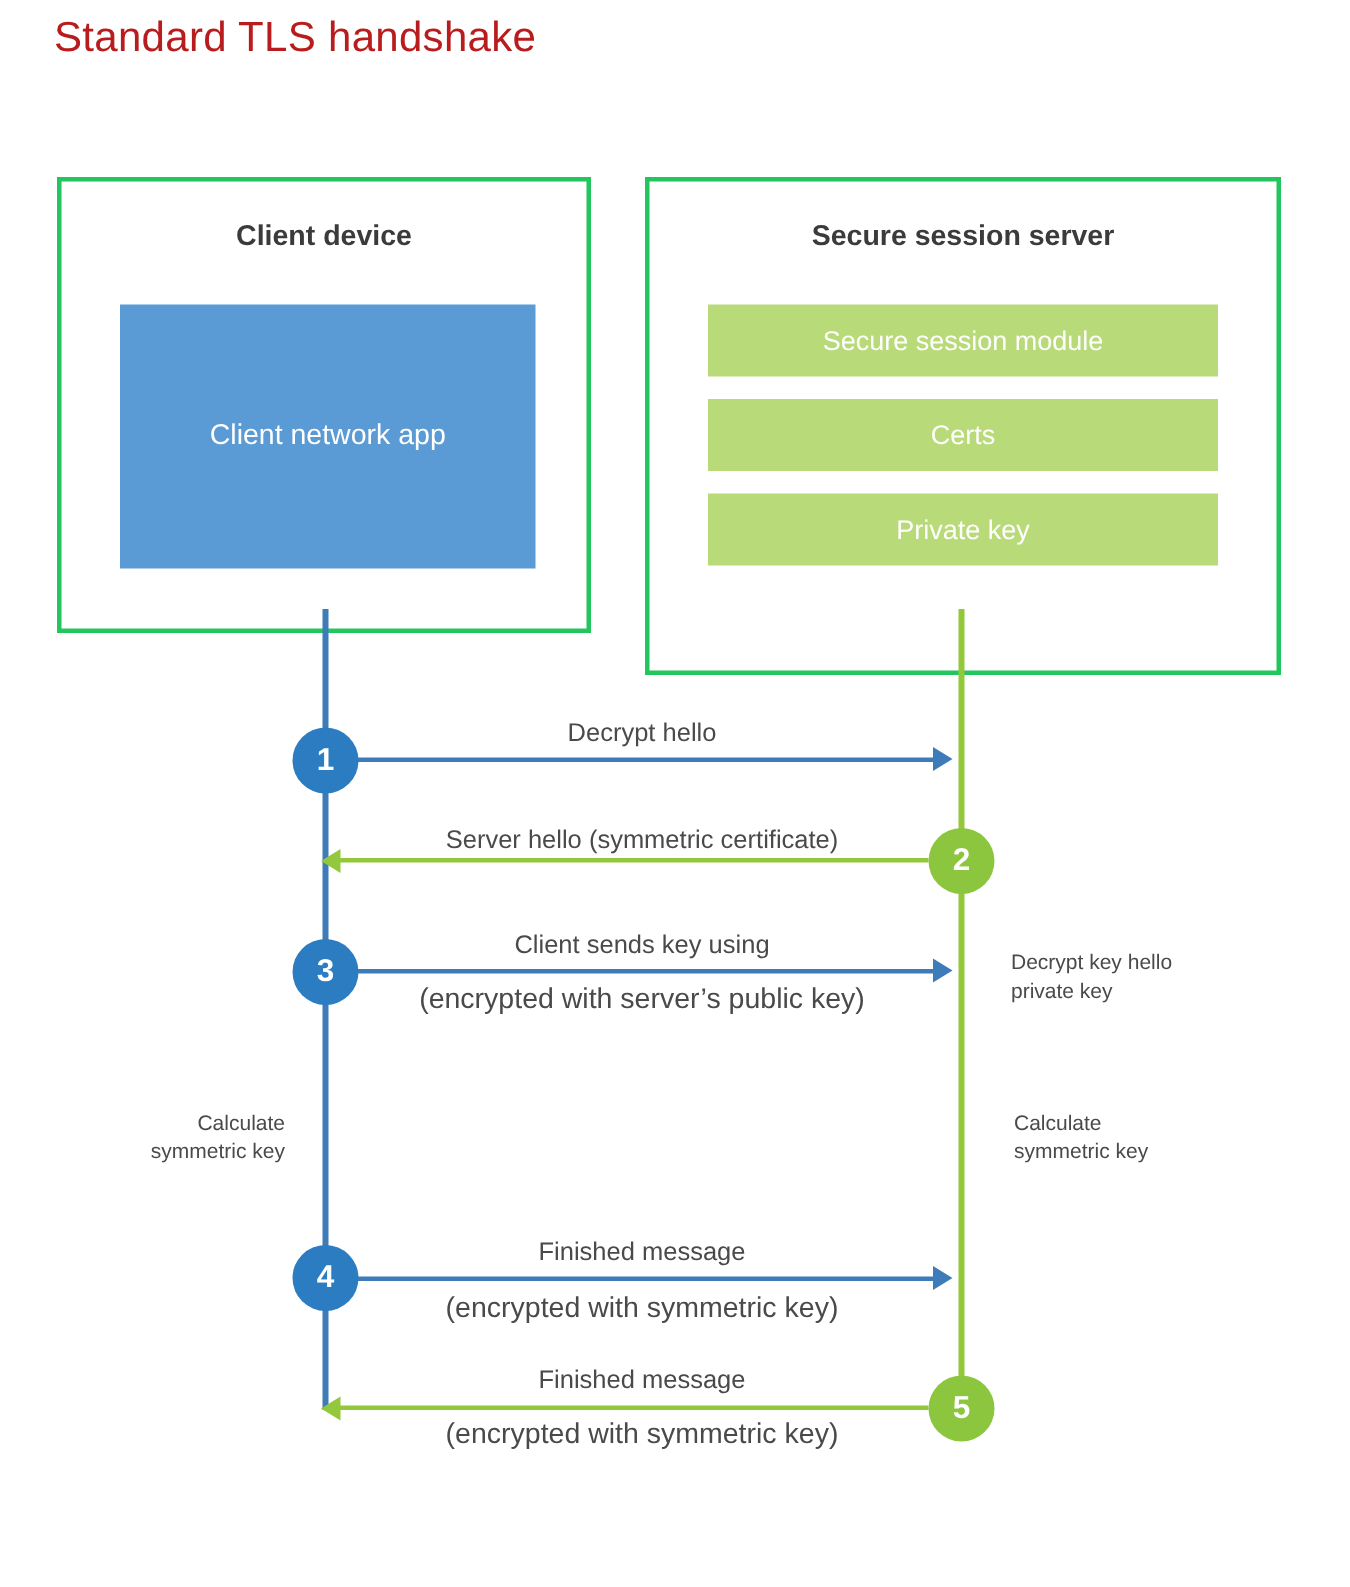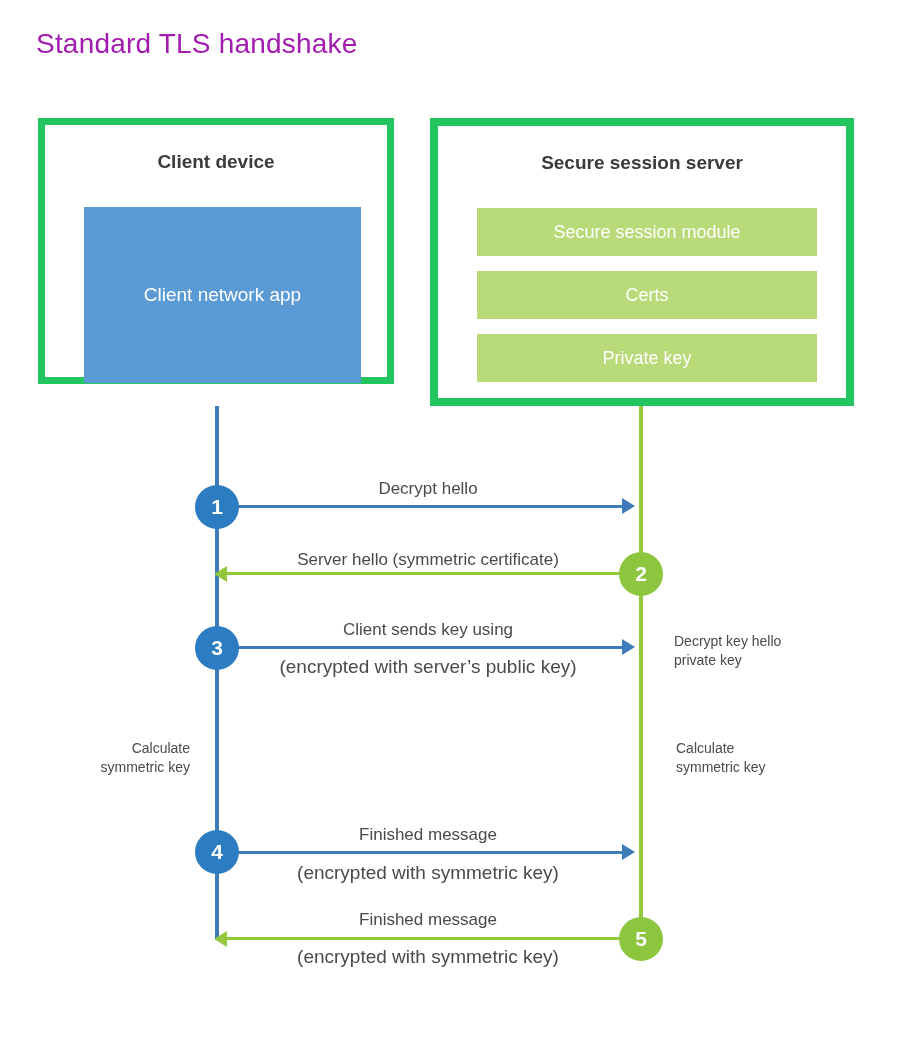--- a/index.html
+++ b/index.html
@@ -12,47 +12,47 @@
     height: 1058px;
     position: relative;
     font-family: "Liberation Sans", sans-serif;
     overflow: hidden;
   }
 
   
   #diagram-title {
     position: absolute;
     left: 36px;
-    top: 28px;
+    top: 9px;
     font-size: 28px;
     font-weight: 300;
-    color: #a21caf;
+    color: #b91c1c;
     letter-spacing: 0.2px;
     white-space: nowrap;
   }
 
   
   .participant-box {
     position: absolute;
     background: #ffffff;
     box-sizing: border-box;
   }
   #client-device-box {
     left: 38px;
     top: 118px;
     width: 356px;
-    height: 266px;
-    border: 7px solid #22c55e;
+    height: 304px;
+    border: 3px solid #22c55e;
   }
   #secure-session-server-box {
     left: 430px;
     top: 118px;
     width: 424px;
-    height: 288px;
-    border: 8px solid #22c55e;
+    height: 332px;
+    border: 3px solid #22c55e;
   }
   .participant-title {
     position: absolute;
     left: 0;
     right: 0;
     top: 26px;
     text-align: center;
     font-size: 19px;
     font-weight: bold;
     color: #3b3b3b;

